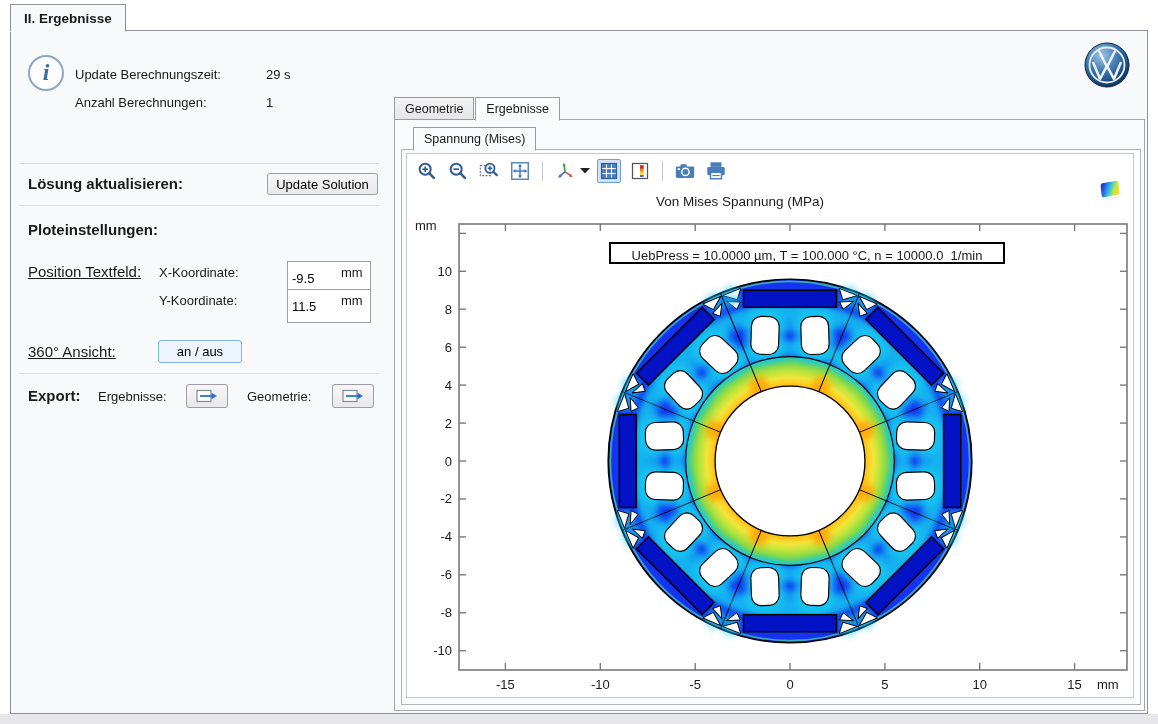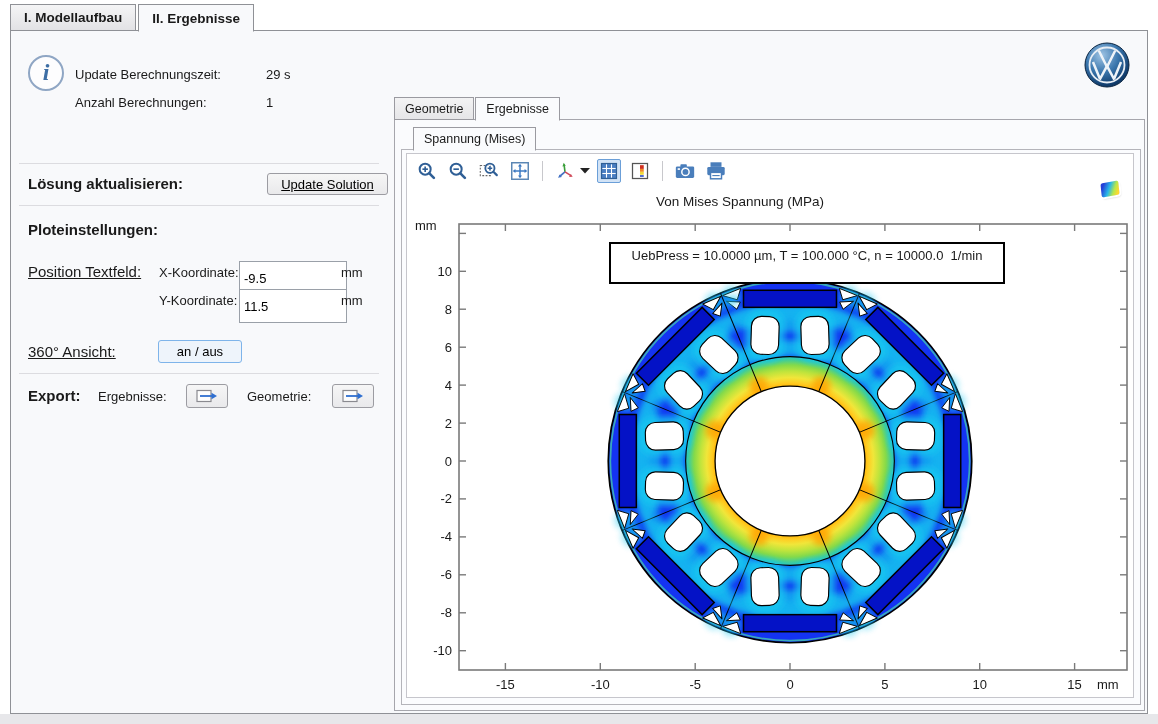--- a/index.html
+++ b/index.html
@@ -29,22 +29,22 @@
     border:2px solid #8fa6c4; border-radius:50%; display:flex; align-items:center;
     justify-content:center; background:#fdfdfe; }
   .info-i { font-family:"Liberation Serif", serif; font-style:italic; font-weight:bold;
     font-size:24px; color:#3d6ea5; line-height:1; margin-top:-2px; }
 
   .btn { position:absolute; display:flex; align-items:center; justify-content:center;
     background:linear-gradient(#f6f6f6,#e9e9eb); border:1px solid #9c9ca2;
     border-radius:3px; font-size:13px; cursor:default; }
   .btn.blue-focus { border-color:#7eb4ea; background:#eef4fb; }
 
-  .field { position:absolute; width:108px; height:21px; border:1px solid #9aa0a8;
-    background:#fff; font-size:13px; padding:16px 4px; font-family:"Liberation Sans",sans-serif; }
+  .field { position:absolute; width:84px; height:21px; border:1px solid #9aa0a8;
+    background:#fff; font-size:13px; padding:16px 4px; font-family:"Liberation Sans",sans-serif;margin-left:48px; }
 
   
   .tabbar2 { position:absolute; display:flex; z-index:4; }
   .tab2 { height:23px; padding:0 10px; display:flex; align-items:center; font-size:12.5px;
     border:1px solid #9a9aa0; background:linear-gradient(#f3f3f4,#e6e6e8); margin-right:1px; }
   .tab2.active { background:#fafbfd; border-bottom:1px solid #fafbfd; height:24px; }
 
   .panel-outer { position:absolute; left:383px; top:88px; width:751px; height:592px;
     border:1px solid #a6a6ac; background:#fafbfd; }
   .panel-inner { position:absolute; left:390px; top:118px; width:740px; height:556px;
@@ -56,54 +56,53 @@
     align-items:center; gap:7px; z-index:3; }
   .tb-btn { width:24px; height:24px; display:flex; align-items:center; justify-content:center;
     border:1px solid transparent; border-radius:2px; }
   .tb-btn.pressed { border-color:#6b9fd8; background:#d2e3f6; }
   .tb-sep { width:1px; height:20px; background:#c8c8cc; margin:0 3px; }
   .tb-caret { margin-left:-4px; }
 
   .plot-svg { position:absolute; left:0; top:0; }
   svg text { font-family:"Liberation Sans", sans-serif; fill:#1a1a1a; }
 
-  .annotation { position:absolute; left:202px; top:88px; width:396px; height:42px;
+  .annotation { position:absolute; left:202px; top:88px; width:396px; height:22px;
     border:2px solid #000; background:#fff; font-size:13px; text-align:center;
     line-height:23px; white-space:pre; z-index:2; }
 
   .plotgroup-icon { position:absolute; left:694px; top:28px; width:18px; height:14px;
     border-radius:2px; transform:rotate(-10deg) skewX(-4deg);
     background:linear-gradient(115deg,#2440d8 15%, #28b8e8 45%, #b8e84a 70%, #ffd832 90%);
     box-shadow:0 0 0 2px #fff, 1px 2px 2px #c0c0c4; z-index:2; }
 
   .vw-logo { position:absolute; left:1073px; top:11px; width:46px; height:46px; }
 </style>
 </head>
 <body>
 
 <div class="win-tabbar">
-  <div class="win-tab">I. Modellaufbau</div>
   <div class="win-tab active">II. Ergebnisse</div>
 </div>
 
 <div class="window">
 
   <div class="info-circle">
     <span class="info-i">i</span>
   </div>
 
   <div class="abs lbl13" style="left:64px; top:36px;">Update Berechnungszeit:</div>
   <div class="abs lbl13" style="left:255px; top:36px;">29 s</div>
   <div class="abs lbl13" style="left:64px; top:64px;">Anzahl Berechnungen:</div>
   <div class="abs lbl13" style="left:255px; top:64px;">1</div>
 
   <div class="divider" style="top:132px;"></div>
 
   <div class="abs lbl15 bold" style="left:17px; top:144px;">Lösung aktualisieren:</div>
-  <button class="btn" style="left:256px; top:142px; width:121px; height:22px;text-decoration:underline;">Update Solution</button>
+  <button class="btn" style="left:256px; top:142px; width:111px; height:22px;">Update Solution</button>
 
   <div class="divider" style="top:174px;"></div>
 
   <div class="abs lbl15 bold" style="left:17px; top:190px;">Ploteinstellungen:</div>
 
   <div class="abs lbl15 undl" style="left:17px; top:232px;">Position Textfeld:</div>
 
   <div class="abs lbl13" style="left:148px; top:234px;">X-Koordinate:</div>
   <input class="field" style="left: 228px; top: 230px;" value="-9.5">
   <div class="abs lbl13" style="left:330px; top:234px;">mm</div>

